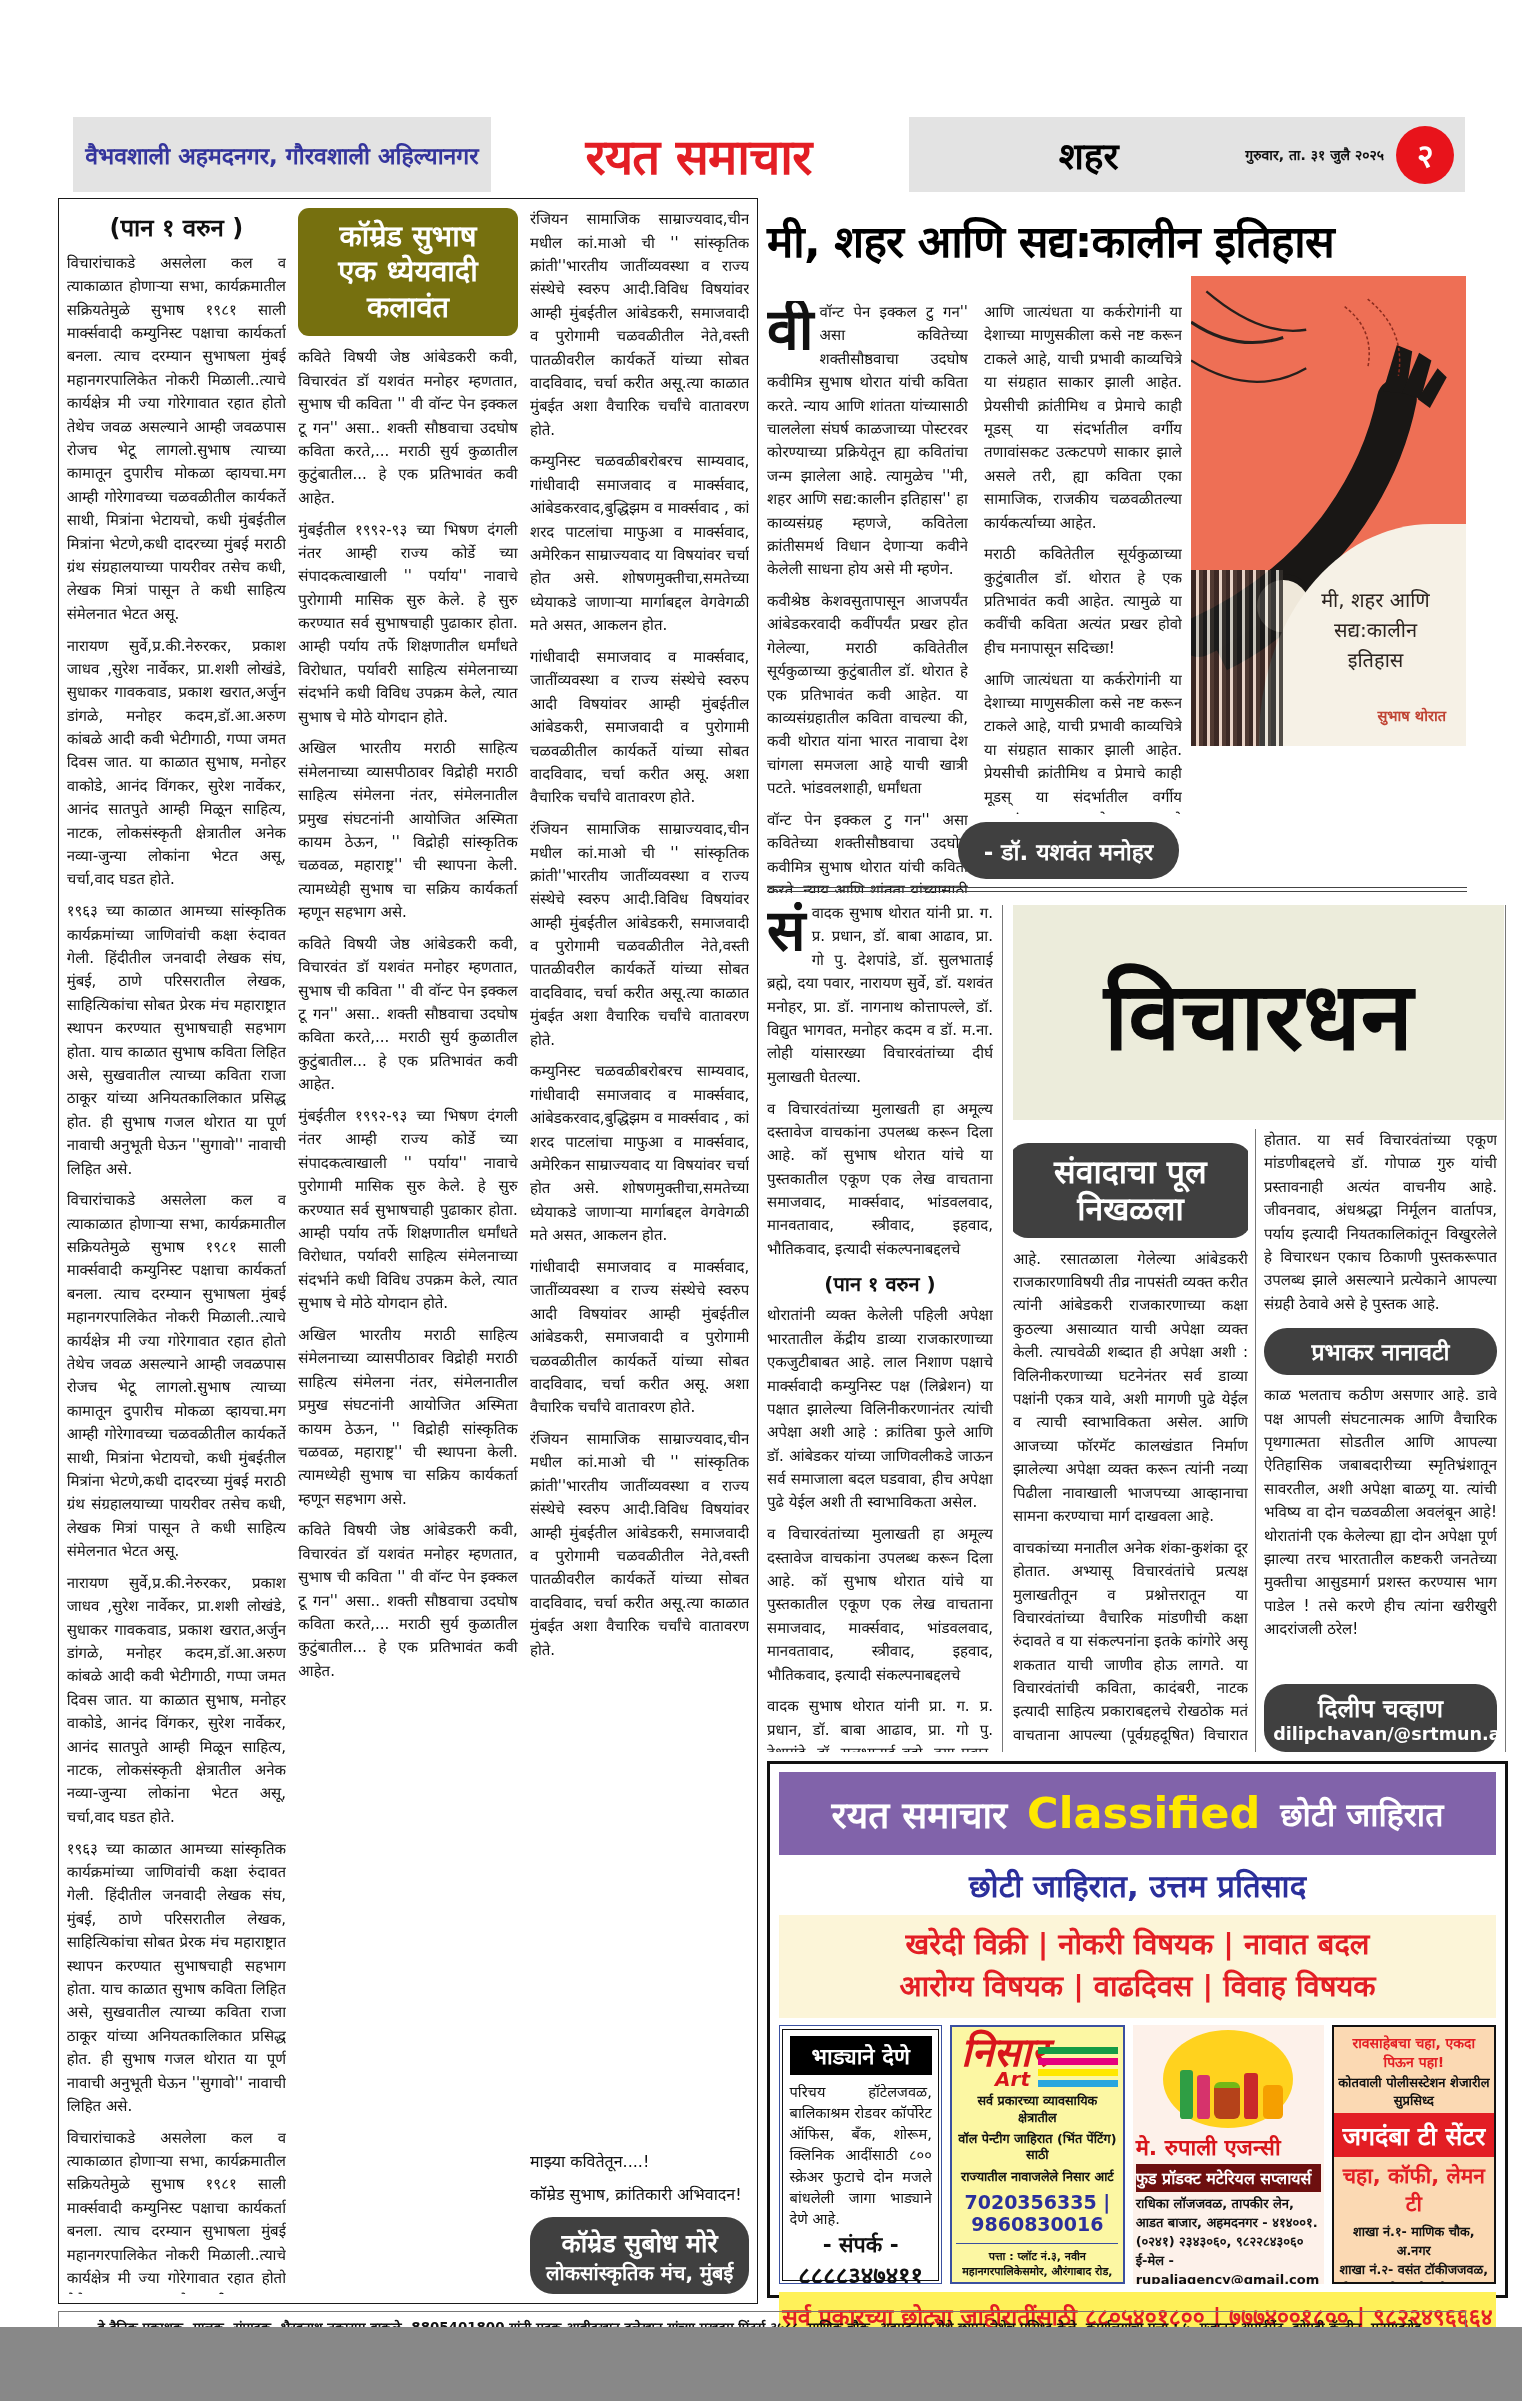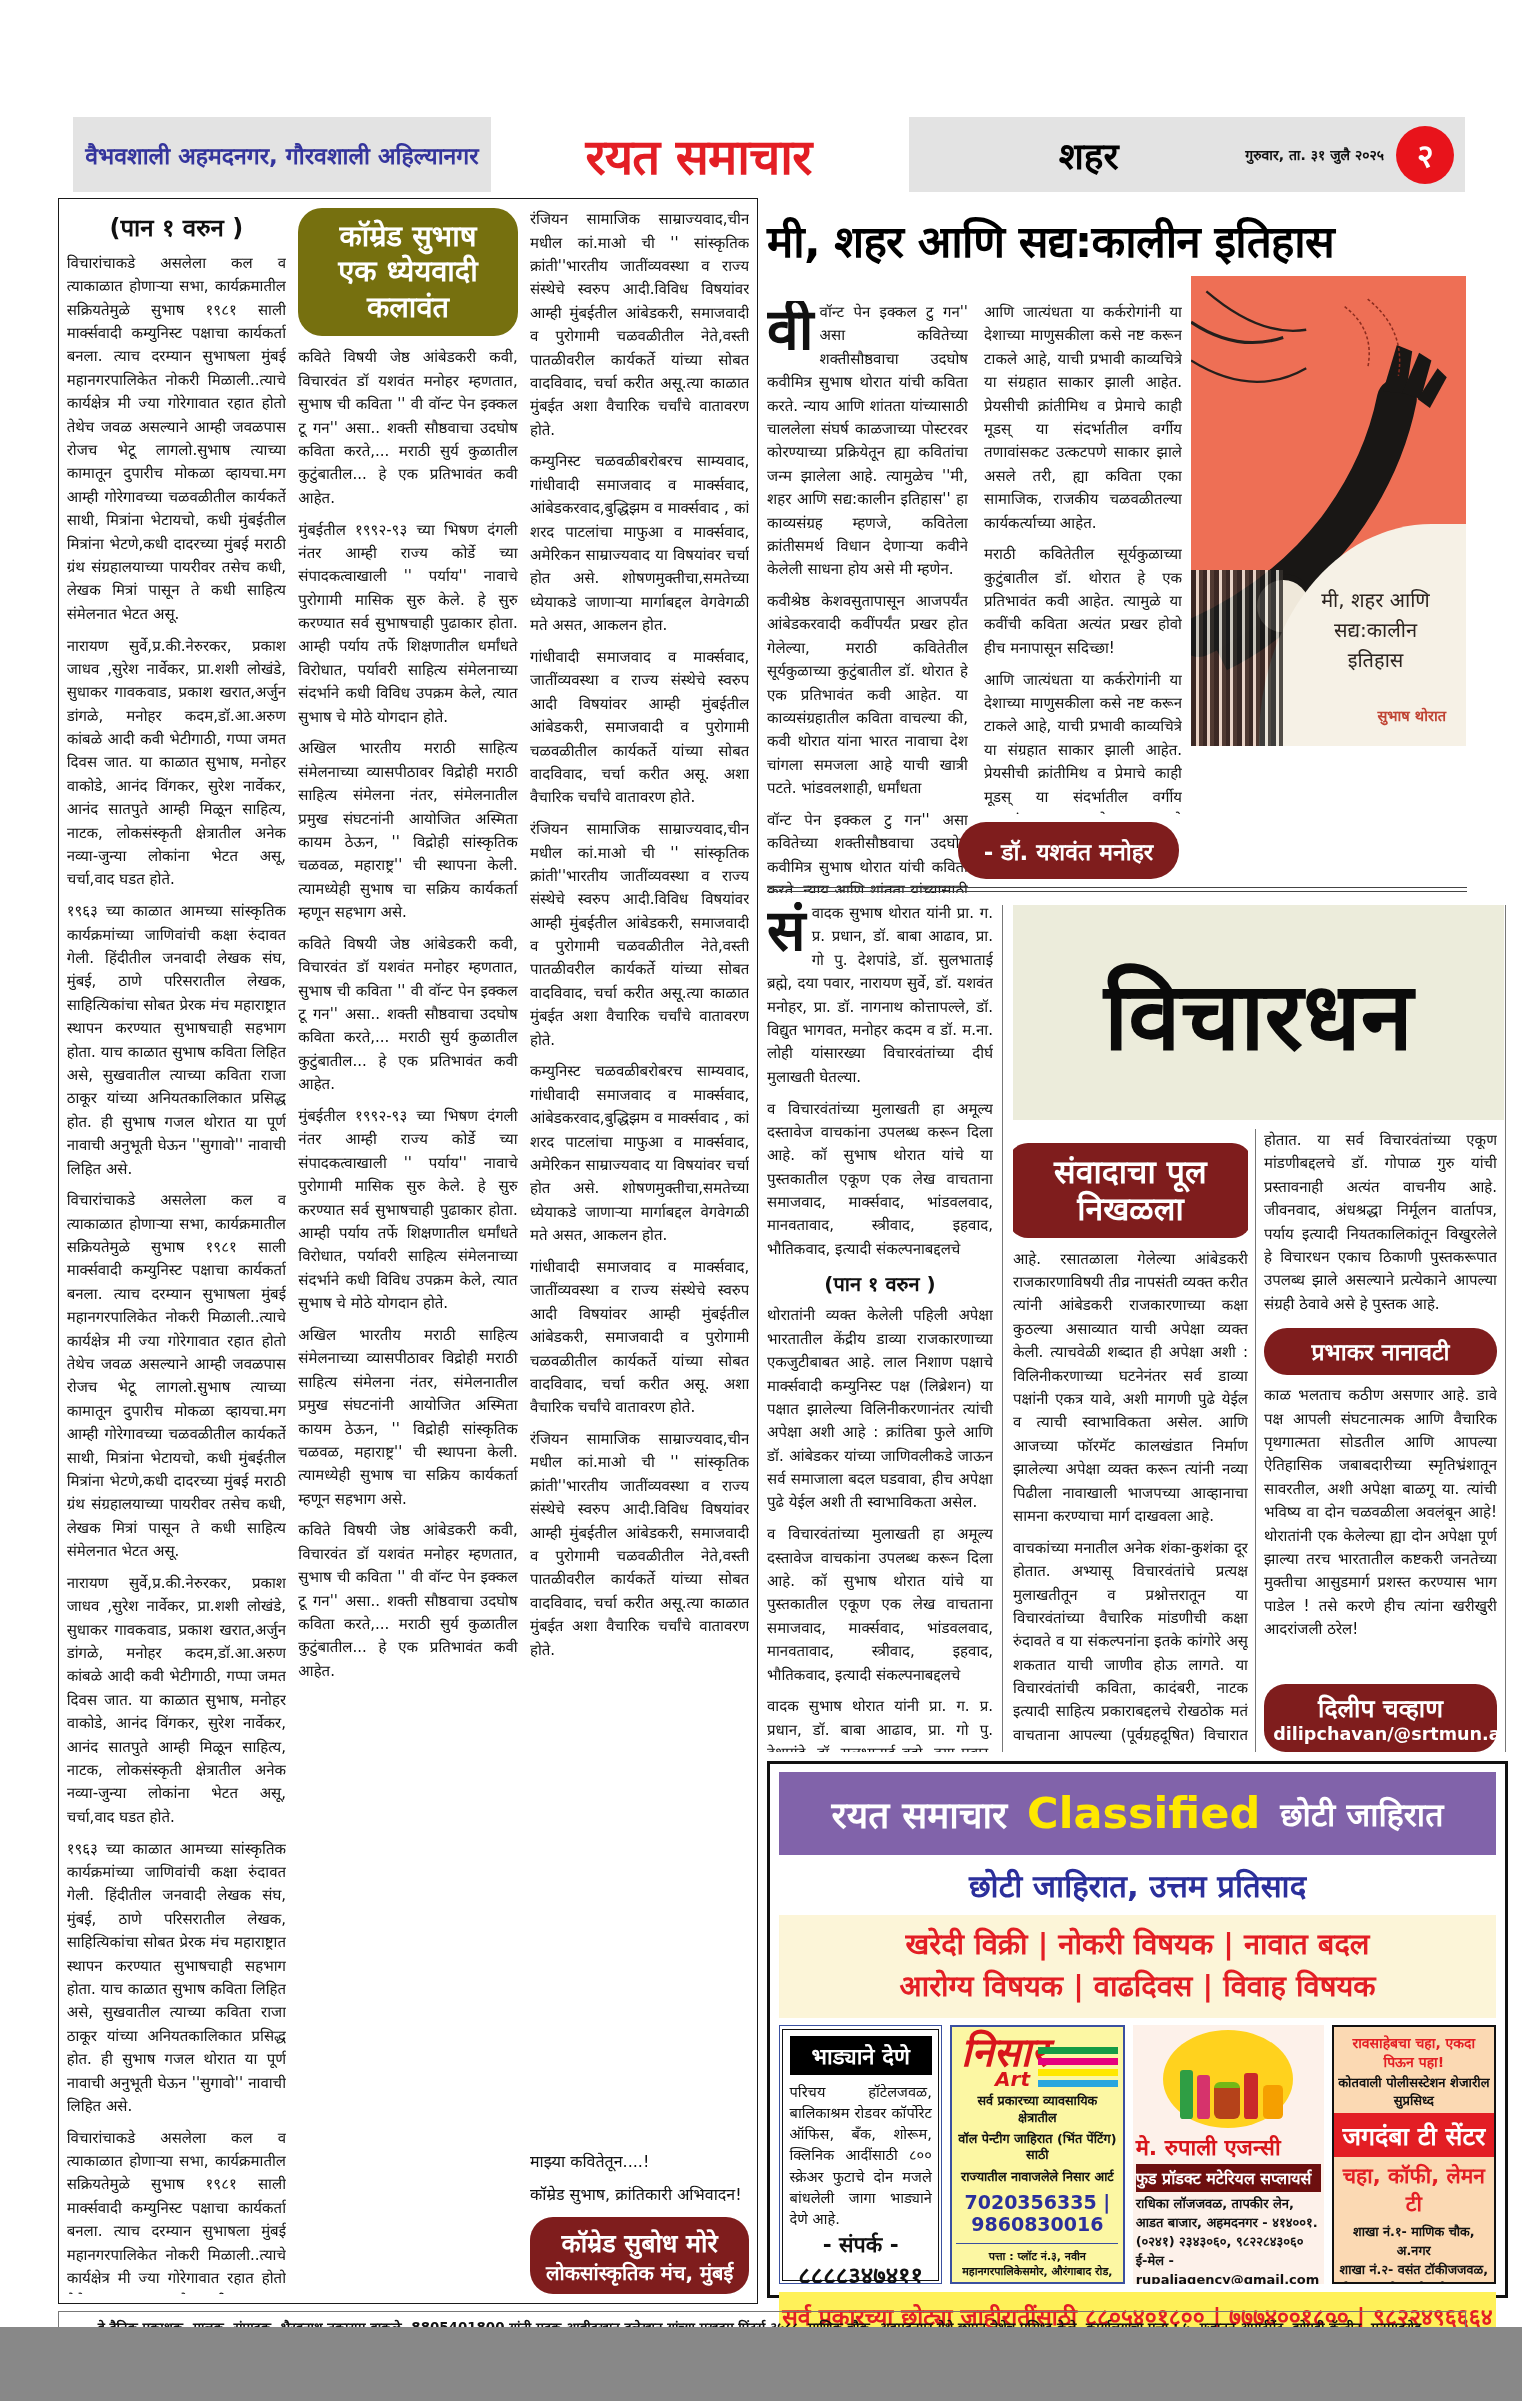--- a/index.html
+++ b/index.html
@@ -31,32 +31,32 @@
     width:58px; height:58px; border-radius:50%; background:#e8131b; color:#fff;
     display:flex; align-items:center; justify-content:center; font-size:32px; font-weight:bold;
     flex:0 0 auto;
   }
   
   .bodytext p { font-size:15px; line-height:1.56; text-align:justify; margin-bottom:8.4px; }
   .dropcap { float:left; font-size:57px; line-height:.82; font-weight:bold; margin:5.4px 6.1px 0 0; }
   .cont-head { text-align:center; font-size:24px; font-weight:bold; margin:1.5px 0 9.2px; }
   .cont-head-sm { text-align:center; font-size:20px; font-weight:bold; margin:4.6px 0 7.7px; }
   .redpill {
-    background:#7f1d1d; color:#fff; border-radius:23px; text-align:center;
+    background:#404040; color:#fff; border-radius:23px; text-align:center;
     padding:7.7px 9.2px; font-weight:bold;
   }
   
   .left-article {
     position:absolute; left:58px; top:198px; width:700px; height:2106px;
     border:1.5px solid #1a1a1a; padding:9.2px 7.7px; display:flex; gap:12.3px;
   }
   .left-article .col { flex:1; overflow:hidden; display:flex; flex-direction:column; }
   .left-article .fill { overflow:hidden; flex:1; }
   .olive-box {
-    background:#76700f; border-radius:24px; color:#fff; text-align:center;
+    background:#76700f; border-radius:11px; color:#fff; text-align:center;
     font-weight:bold; font-size:29px; line-height:1.22; padding:10.7px 4.6px; margin-bottom:10.7px;
   }
   .close-line { font-size:16px; margin:3.1px 0 7.7px; }
   .subodh-box { margin-top:4.6px; }
   .subodh-box .nm { font-size:25px; }
   .subodh-box .org { font-size:20px; }
   
   .main-headline {
     position:absolute; left:767px; top:198px; width:700px; height:84px;
     font-size:44px; font-weight:800; color:#000; display:flex; align-items:center;

